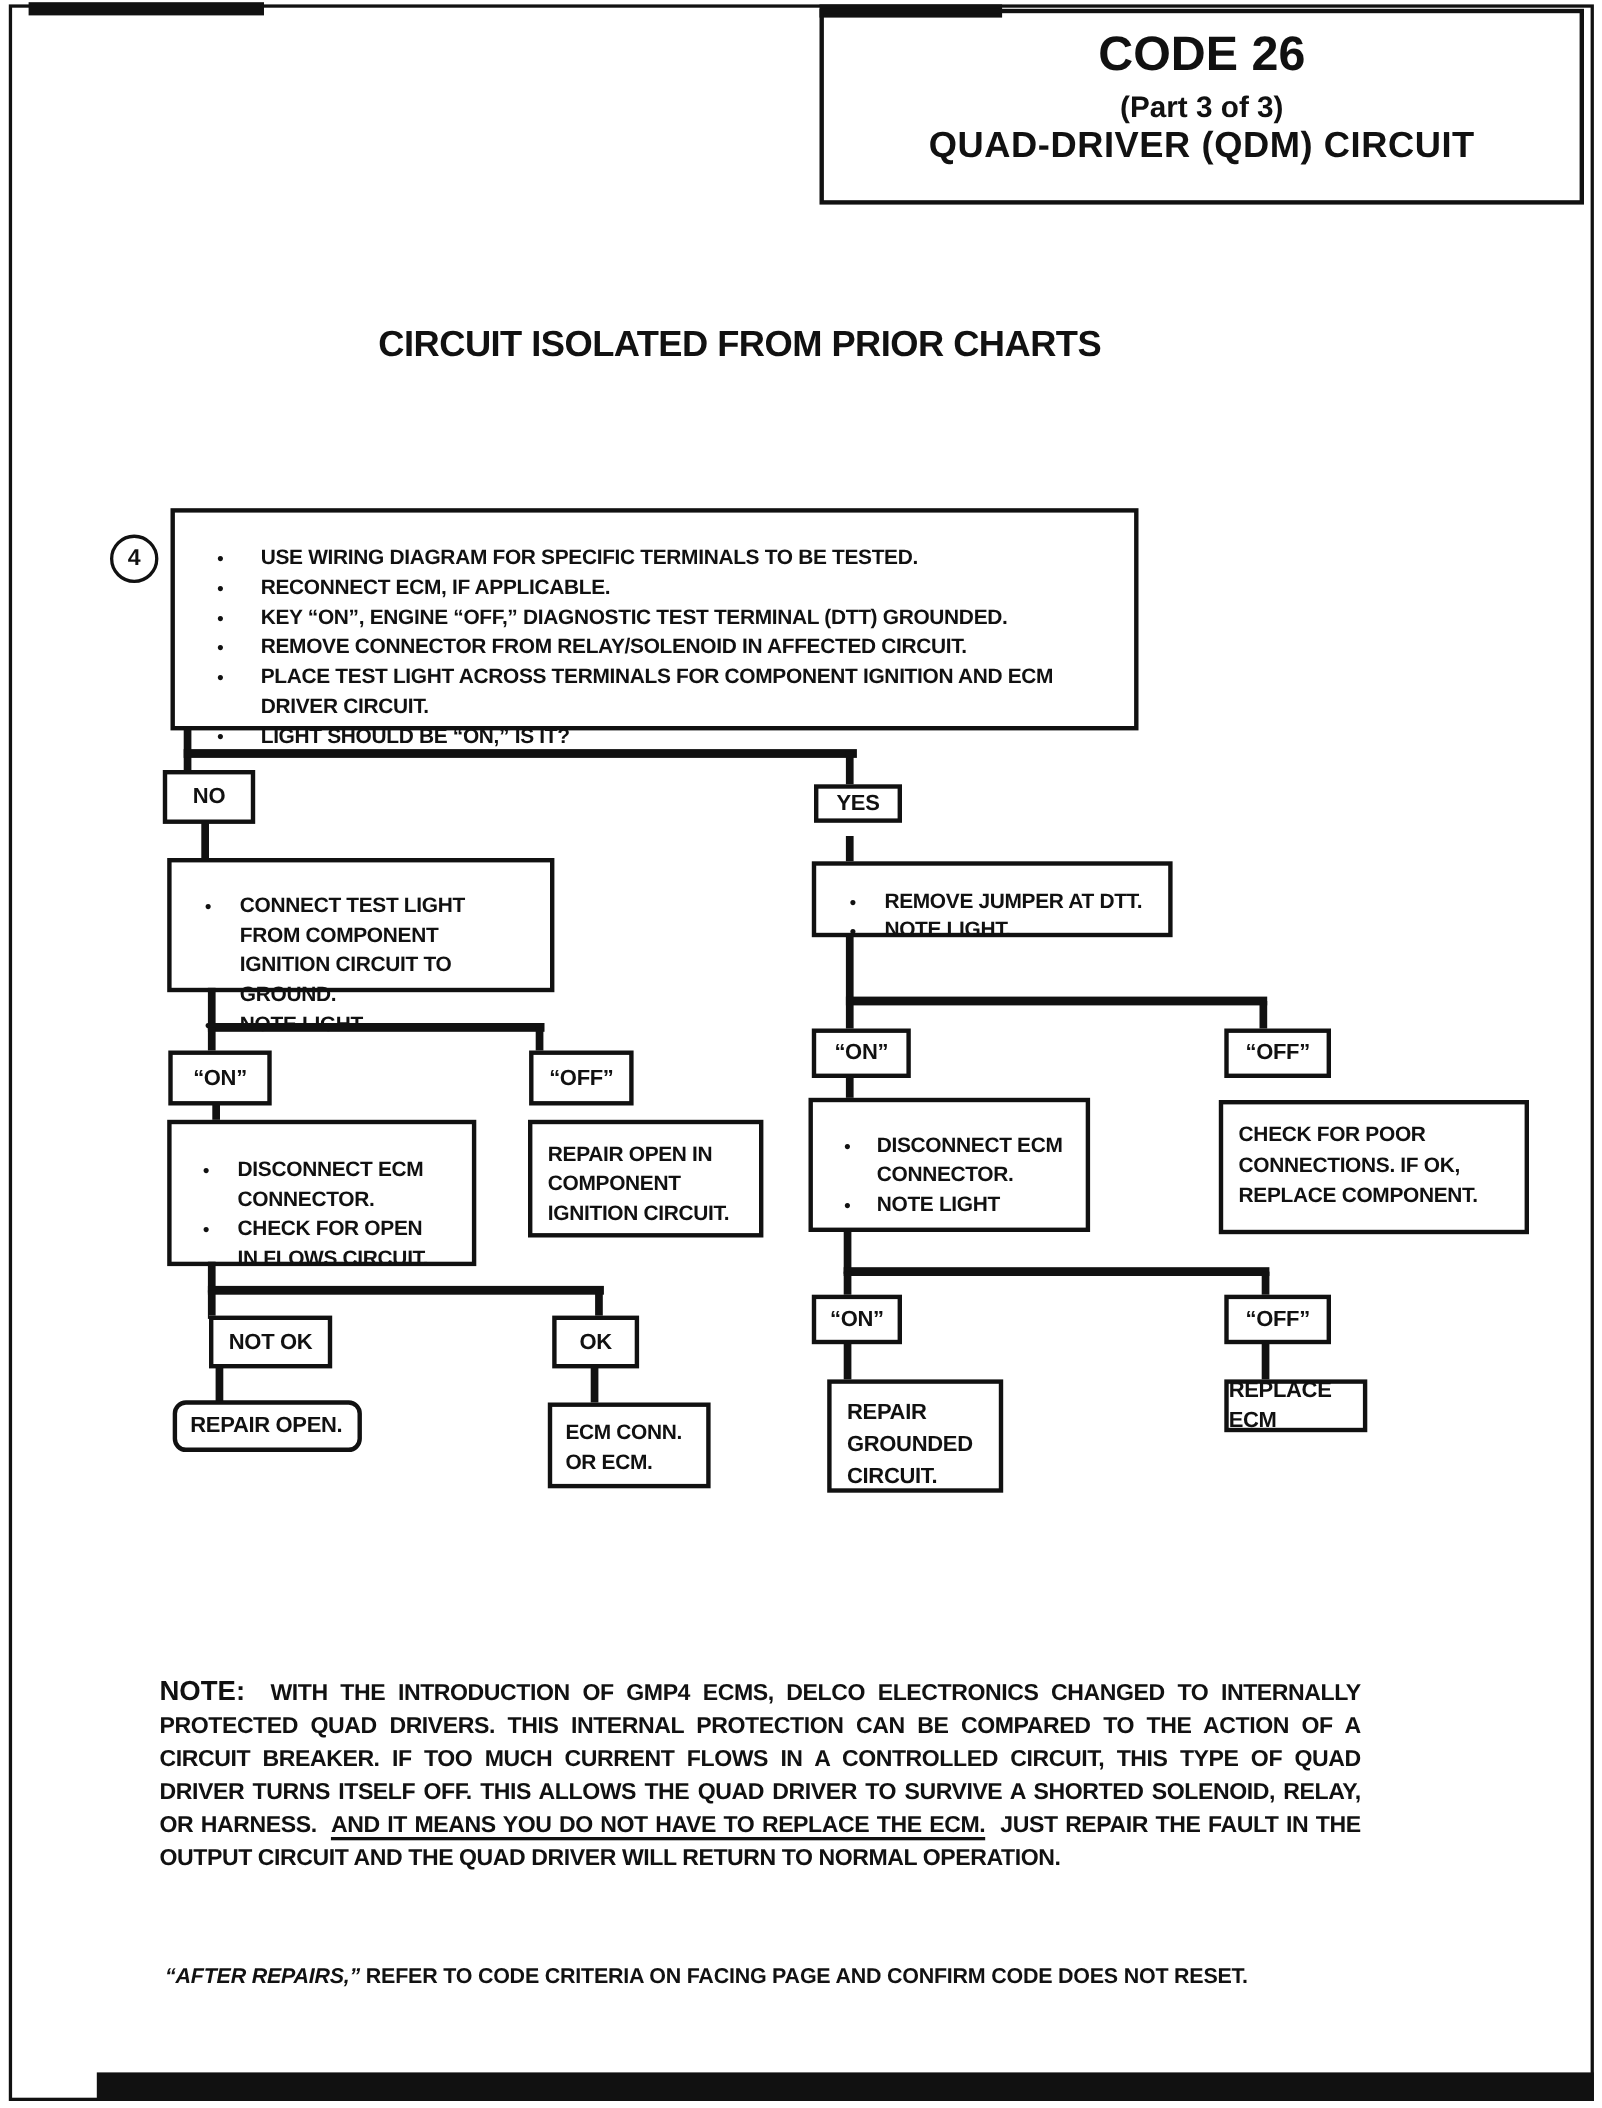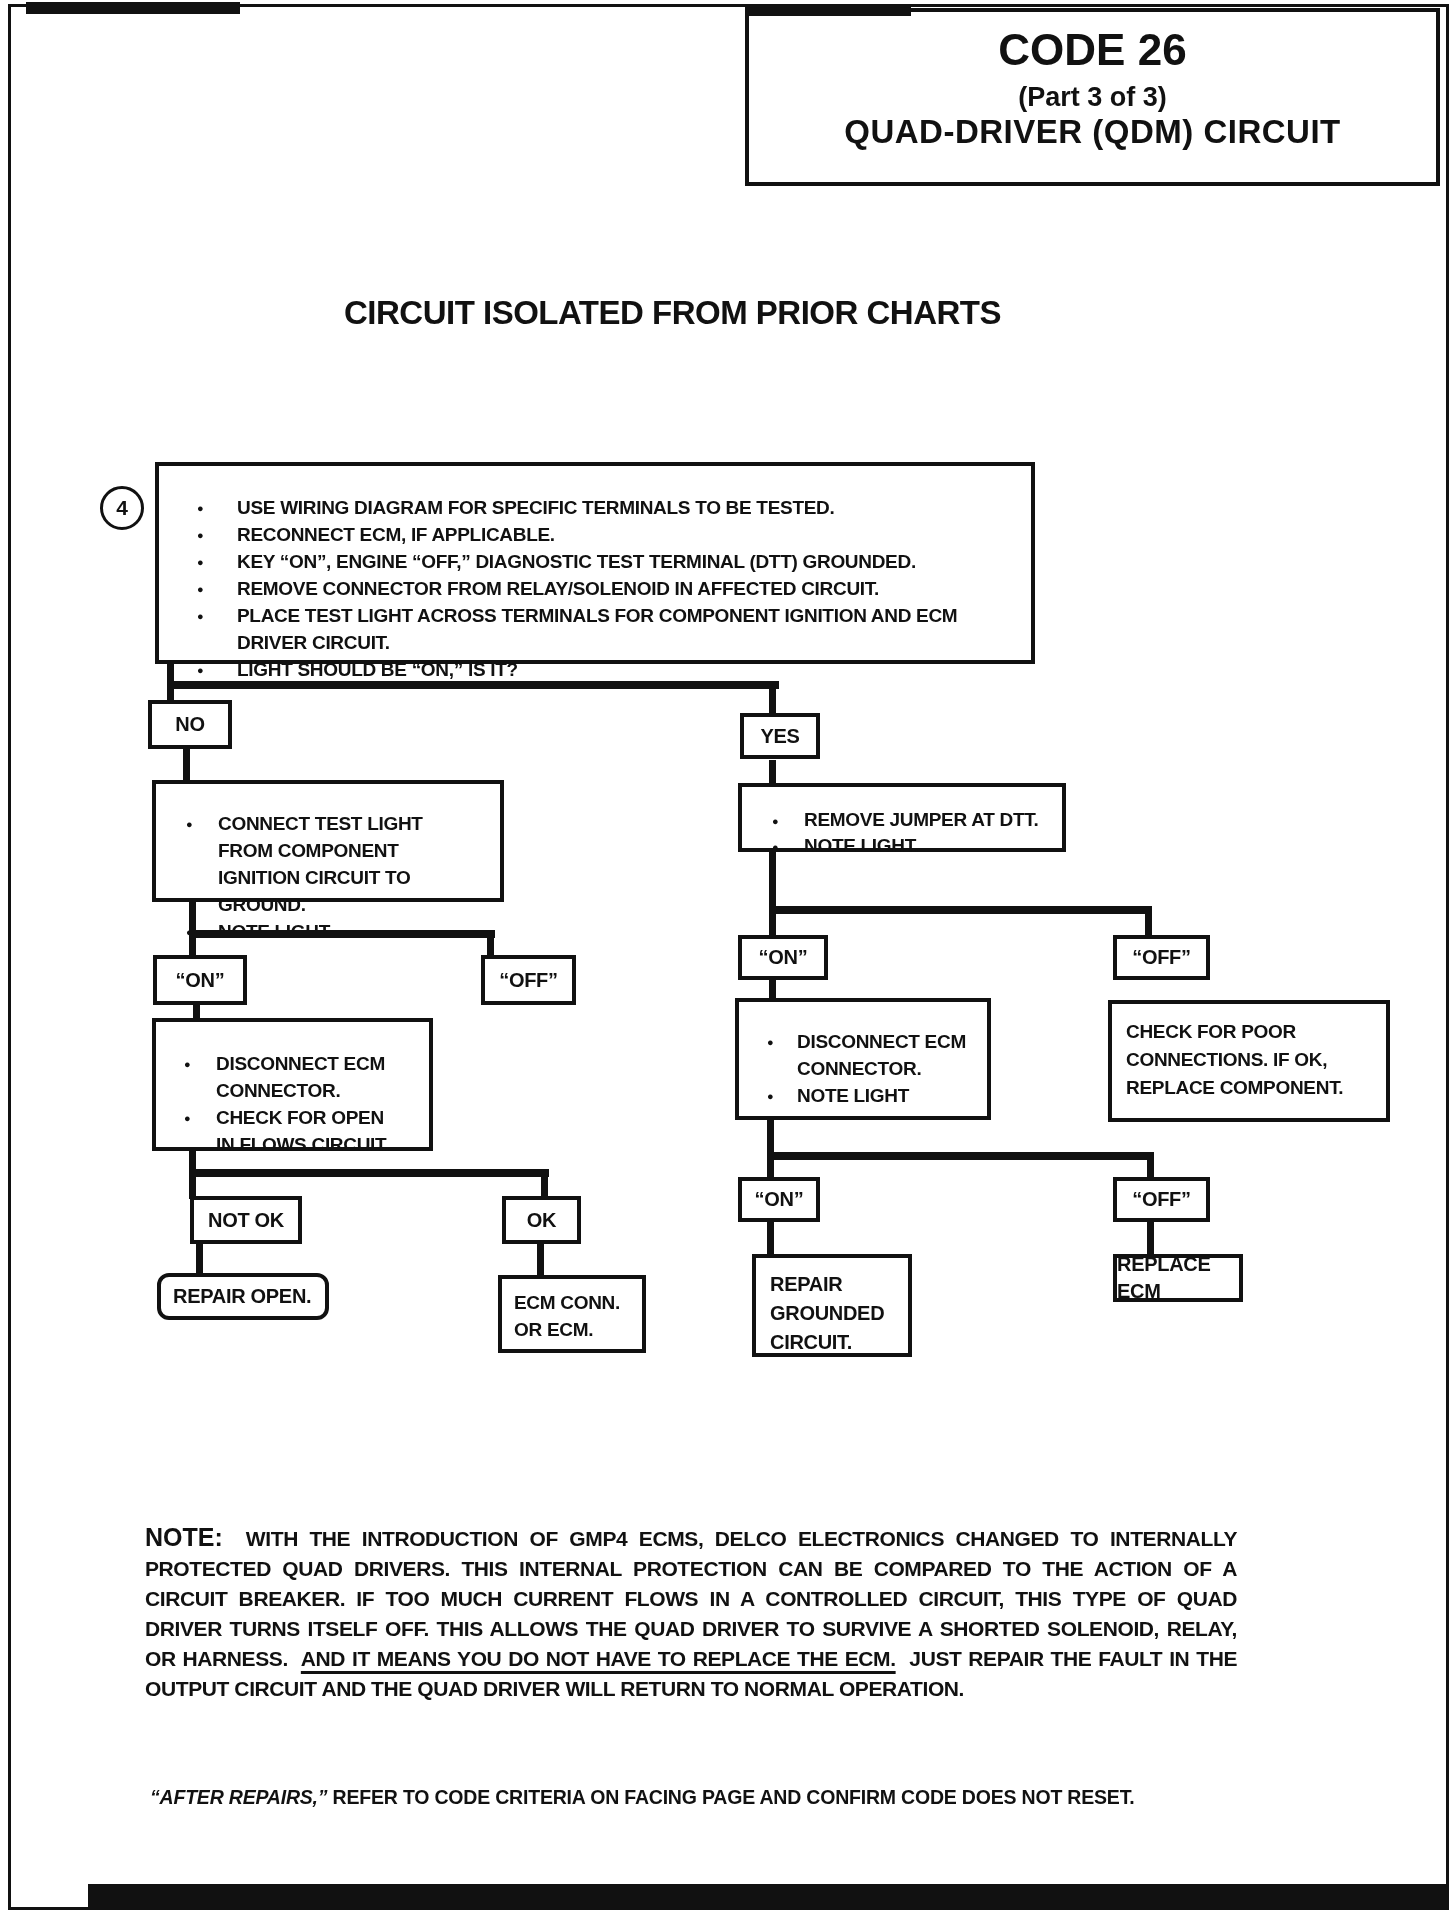--- a/index.html
+++ b/index.html
@@ -62,21 +62,21 @@
         <li>PLACE TEST LIGHT ACROSS TERMINALS FOR COMPONENT IGNITION AND ECM DRIVER CIRCUIT.</li>
         <li>LIGHT SHOULD BE “ON,” IS IT?</li>
       </ul>
   </div>
 
   <div class="vl" style="left:167px;top:660px;height:43px;"></div>
   <div class="hl" style="left:167px;top:681px;width:612px;"></div>
   <div class="vl" style="left:769px;top:683px;height:33px;"></div>
 
   <div class="nbox lab" style="left:148px;top:700px;width:84px;height:49px;">NO</div>
-  <div class="nbox lab" style="left:740px;top:713px;width:80px;height:46px;">YES</div>
+  <div class="nbox lab" style="left:740px;top:713px;width:80px;height:35px;">YES</div>
 
   <div class="vl" style="left:183px;top:747px;height:36px;"></div>
   <div class="nbox" style="left:152px;top:780px;width:352px;height:122px;padding:14px 16px 0 18px;">
     <ul class="blist" style="--bcol:32px;max-width:272px;">
         <li>CONNECT TEST LIGHT FROM COMPONENT IGNITION CIRCUIT TO GROUND.</li>
         <li>NOTE LIGHT.</li>
       </ul>
   </div>
 
   <div class="vl" style="left:189px;top:898px;height:38px;"></div>
@@ -87,20 +87,21 @@
   <div class="nbox lab" style="left:153px;top:955px;width:94px;height:50px;">“ON”</div>
   <div class="nbox lab" style="left:481px;top:955px;width:95px;height:50px;">“OFF”</div>
 
   <div class="vl" style="left:193px;top:1003px;height:17px;"></div>
   <div class="nbox" style="left:152px;top:1018px;width:281px;height:133px;padding:16px 10px 0 16px;">
     <ul class="blist" style="--bcol:32px;max-width:226px;">
         <li>DISCONNECT ECM CONNECTOR.</li>
         <li>CHECK FOR OPEN IN FLOWS CIRCUIT.</li>
       </ul>
   </div>
+  <div class="nbox plain" style="left:480px;top:1018px;width:214px;height:107px;">REPAIR OPEN IN COMPONENT IGNITION CIRCUIT.</div>
 
   <div class="vl" style="left:189px;top:1147px;height:28px;"></div>
   <div class="hl" style="left:189px;top:1169px;width:360px;"></div>
   <div class="vl" style="left:189px;top:1173px;height:26px;"></div>
   <div class="vl" style="left:541px;top:1173px;height:26px;"></div>
 
   <div class="nbox lab" style="left:152px;top:1196px;width:112px;height:48px;margin-left:38px;">NOT OK</div>
   <div class="nbox lab" style="left:502px;top:1196px;width:79px;height:48px;">OK</div>
 
   <div class="vl" style="left:196px;top:1242px;height:33px;"></div>

